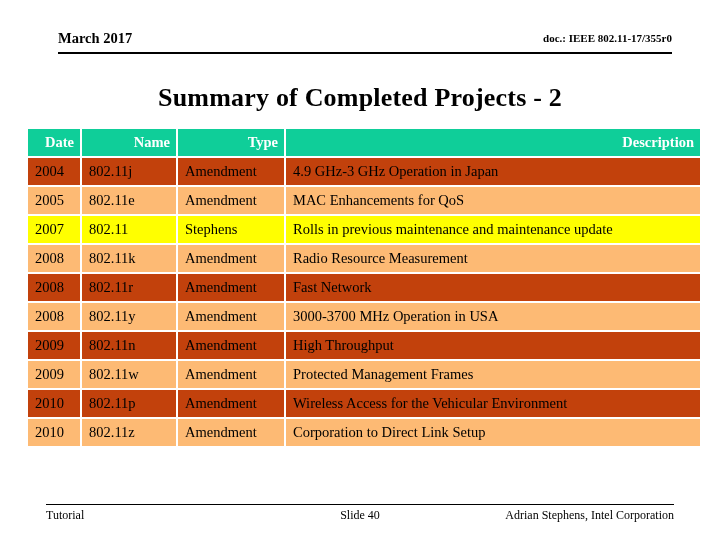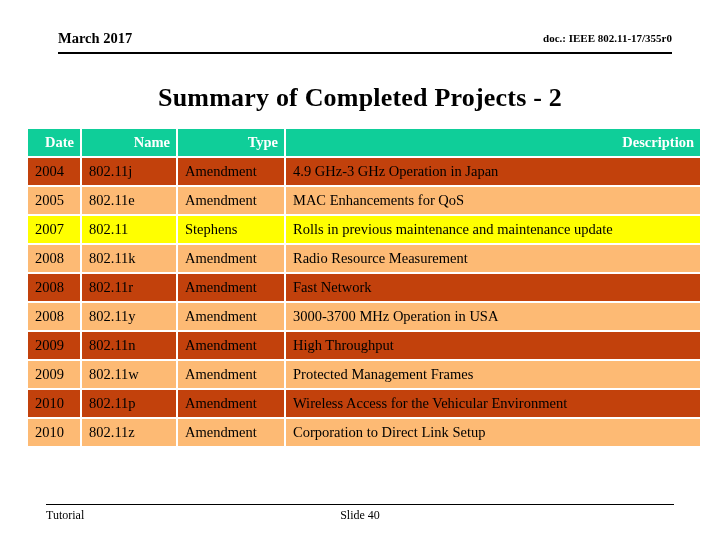--- a/index.html
+++ b/index.html
@@ -202,13 +202,14 @@
         <td>802.11z</td>
         <td>Amendment</td>
         <td>Corporation to Direct Link Setup</td>
       </tr>
     </tbody>
 </table>
 
 <div id="slide-footer">
   <span class="ftr ftr-left">Tutorial</span>
   <span class="ftr ftr-center">Slide 40</span>
+  <span class="ftr ftr-right">Adrian Stephens, Intel Corporation</span>
 </div>
 
 </body></html>

